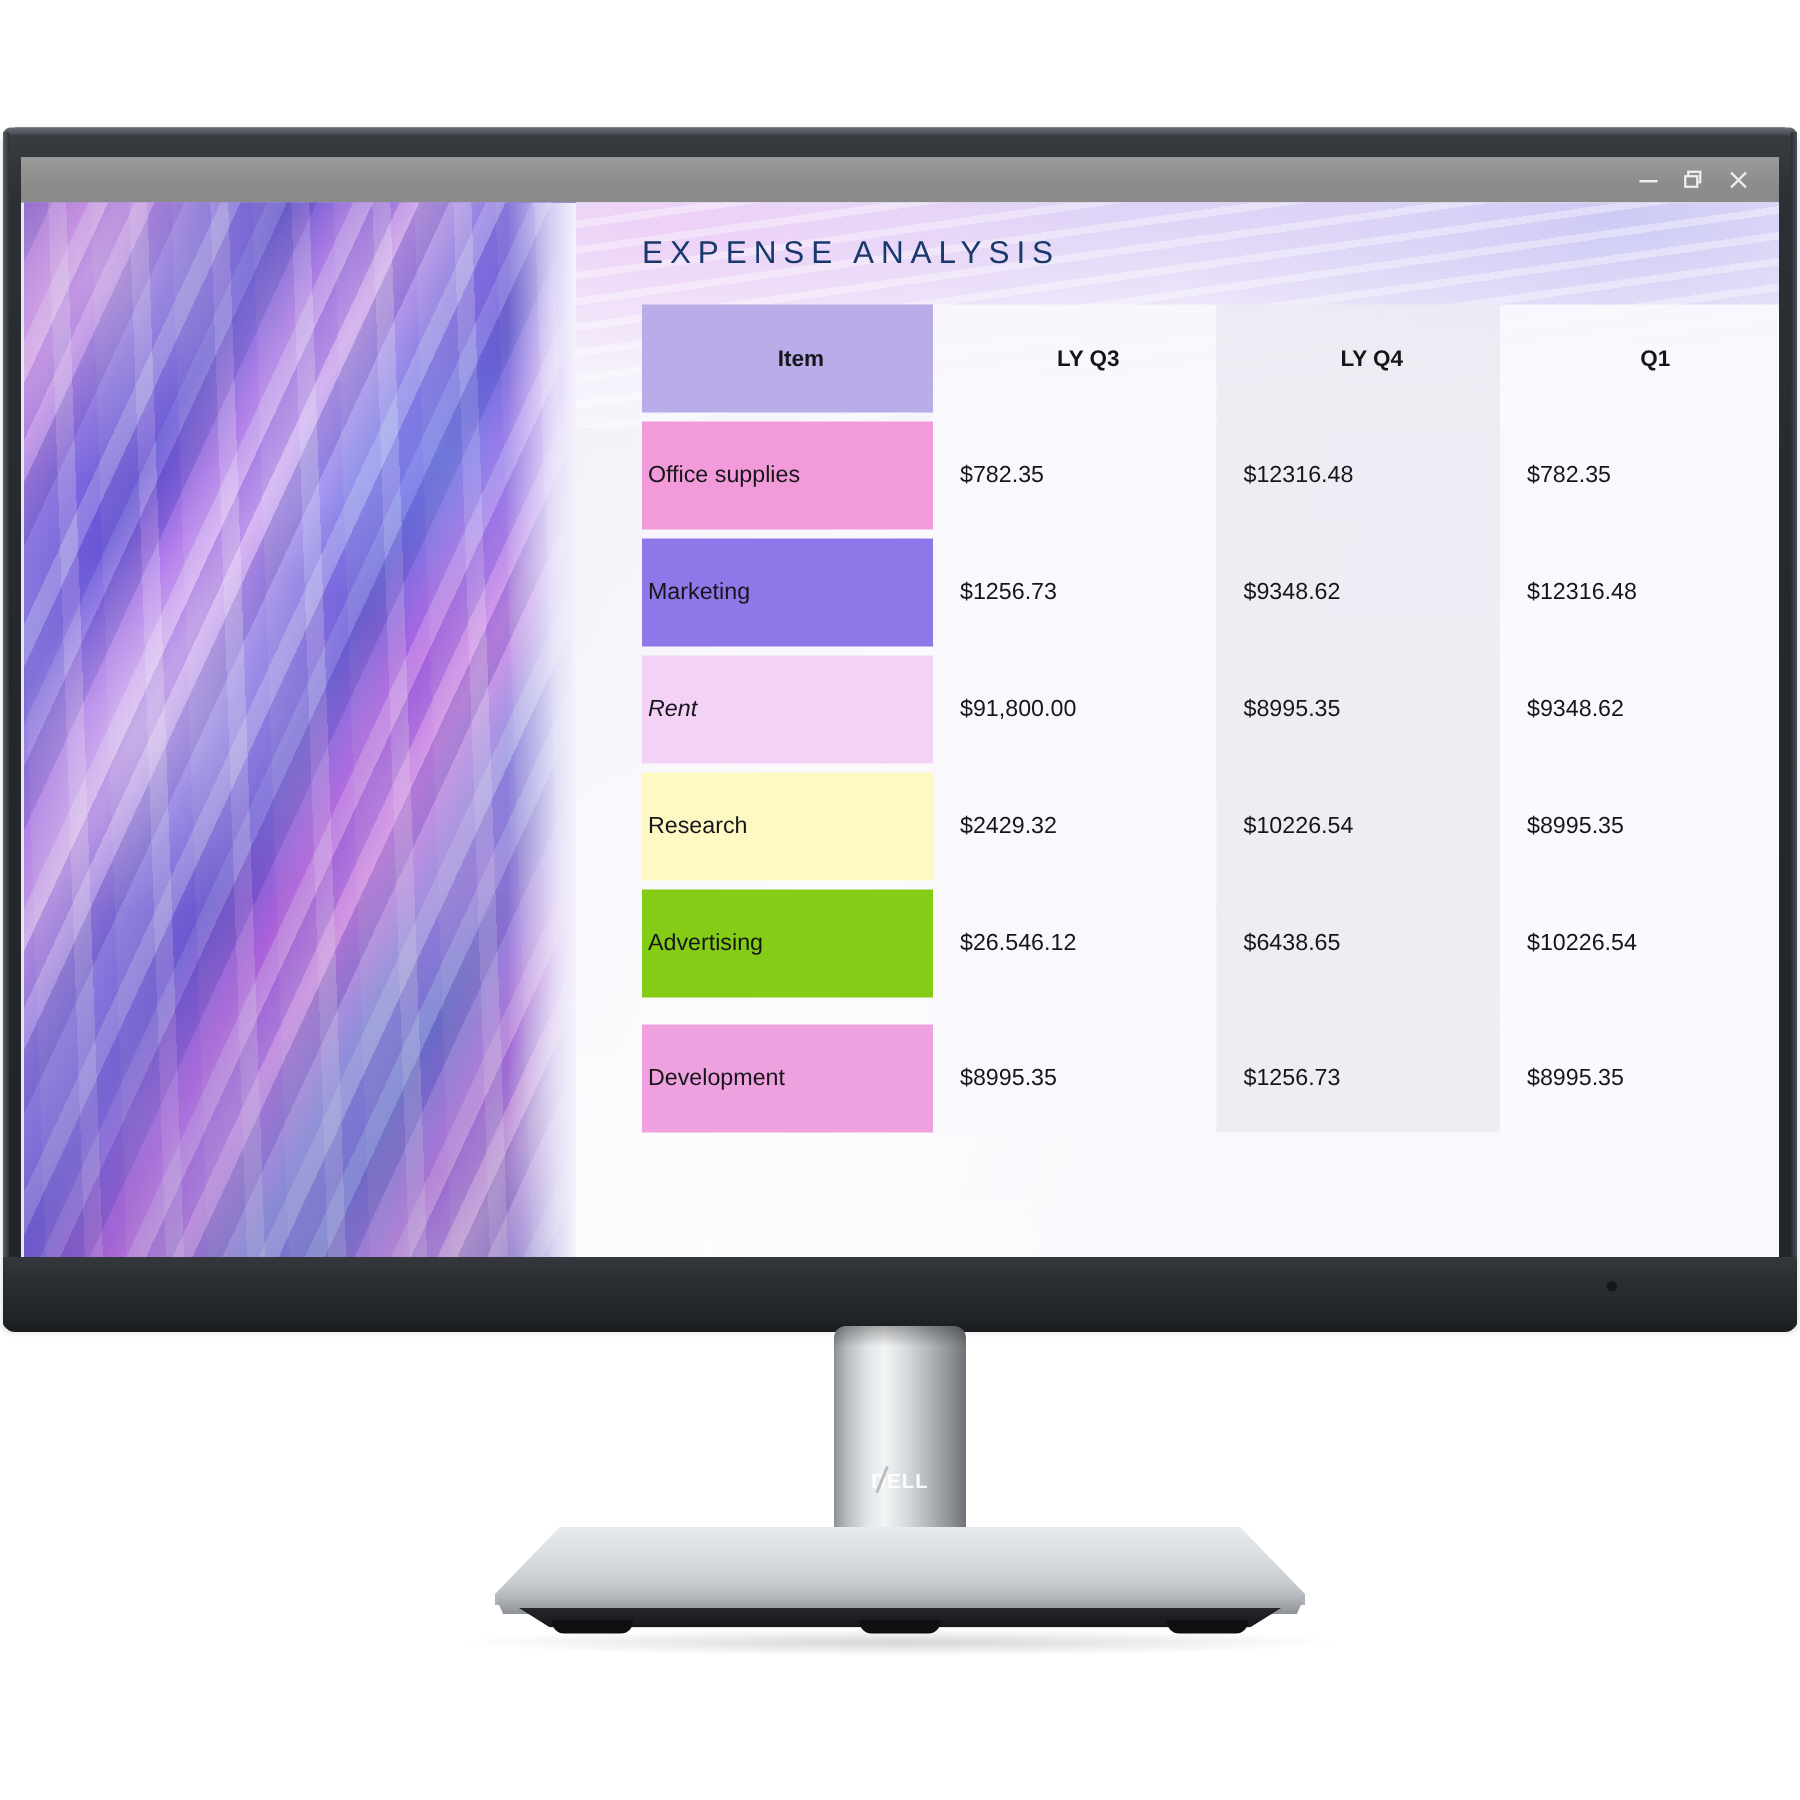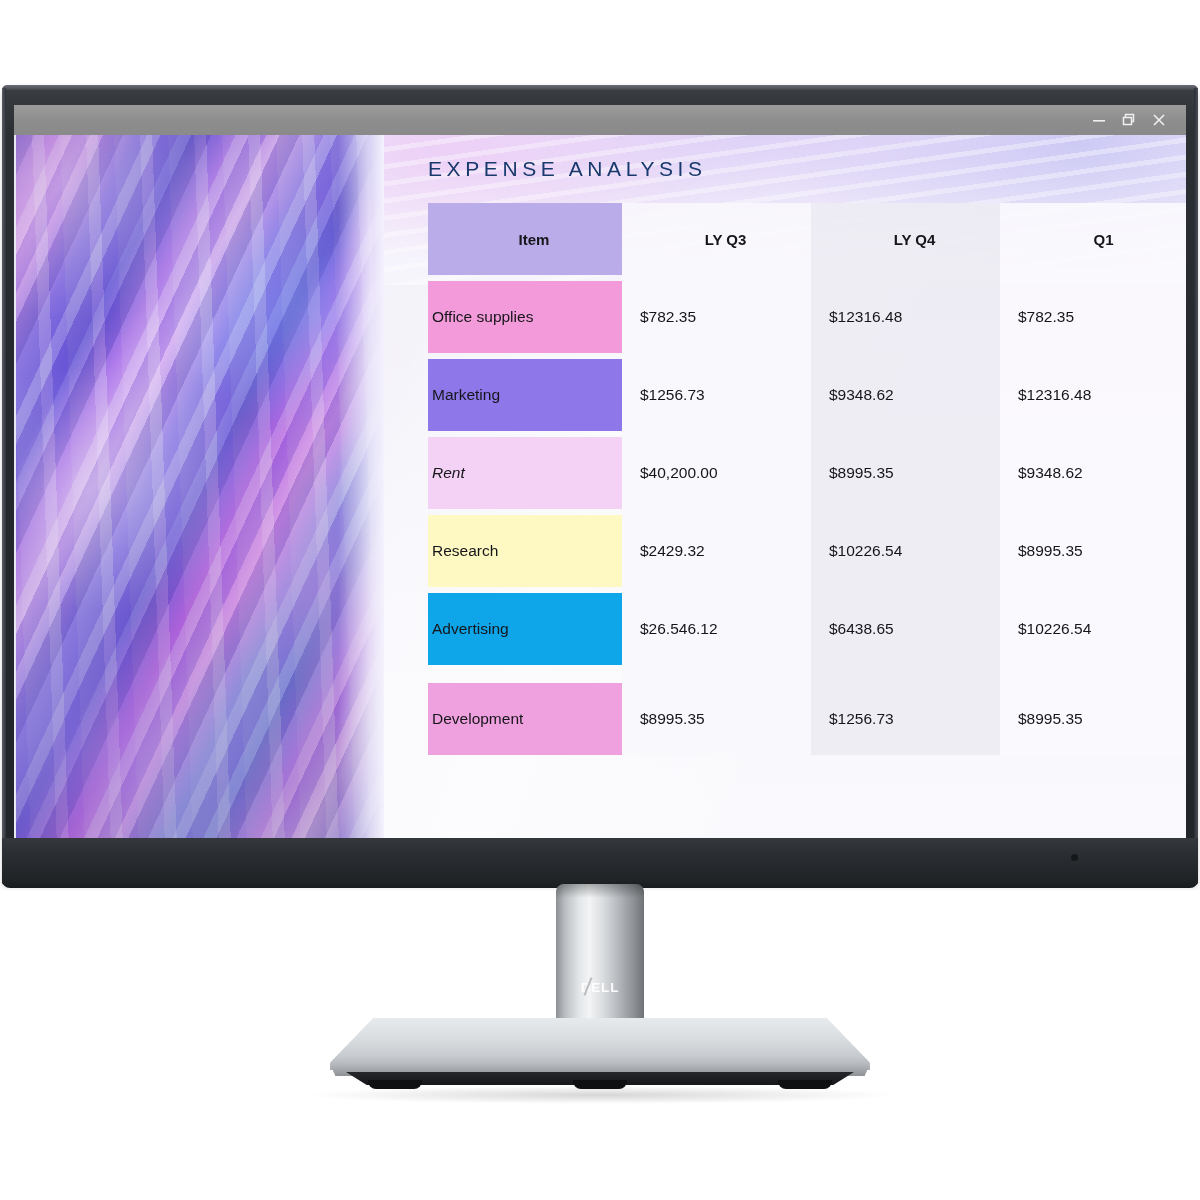--- a/index.html
+++ b/index.html
@@ -387,21 +387,21 @@
                   <td class="val col-c">$12316.48</td>
                 </tr>
                 <tr class="rowgap">
                   <td style="height: 6px; padding: 0px;"></td>
                   <td class="col-a" style="height: 6px; padding: 0px;"></td>
                   <td class="col-b" style="height: 6px; padding: 0px;"></td>
                   <td class="col-c" style="height: 6px; padding: 0px;"></td>
                 </tr>
                 <tr>
                   <td class="lbl" style="background: rgb(243, 210, 246); font-style: italic;">Rent</td>
-                  <td class="val col-a">$40,200.00</td>
+                  <td class="val col-a">$91,800.00</td>
                   <td class="val col-b">$8995.35</td>
                   <td class="val col-c">$9348.62</td>
                 </tr>
                 <tr class="rowgap">
                   <td style="height: 6px; padding: 0px;"></td>
                   <td class="col-a" style="height: 6px; padding: 0px;"></td>
                   <td class="col-b" style="height: 6px; padding: 0px;"></td>
                   <td class="col-c" style="height: 6px; padding: 0px;"></td>
                 </tr>
                 <tr>
@@ -410,21 +410,21 @@
                   <td class="val col-b">$10226.54</td>
                   <td class="val col-c">$8995.35</td>
                 </tr>
                 <tr class="rowgap">
                   <td style="height: 6px; padding: 0px;"></td>
                   <td class="col-a" style="height: 6px; padding: 0px;"></td>
                   <td class="col-b" style="height: 6px; padding: 0px;"></td>
                   <td class="col-c" style="height: 6px; padding: 0px;"></td>
                 </tr>
                 <tr>
-                  <td class="lbl" style="background: #0ea5e9;">Advertising</td>
+                  <td class="lbl" style="background: #84cc16;">Advertising</td>
                   <td class="val col-a">$26.546.12</td>
                   <td class="val col-b">$6438.65</td>
                   <td class="val col-c">$10226.54</td>
                 </tr>
                 <tr class="rowgap">
                   <td style="height: 6px; padding: 0px;"></td>
                   <td class="col-a" style="height: 6px; padding: 0px;"></td>
                   <td class="col-b" style="height: 6px; padding: 0px;"></td>
                   <td class="col-c" style="height: 6px; padding: 0px;"></td>
                 </tr>

